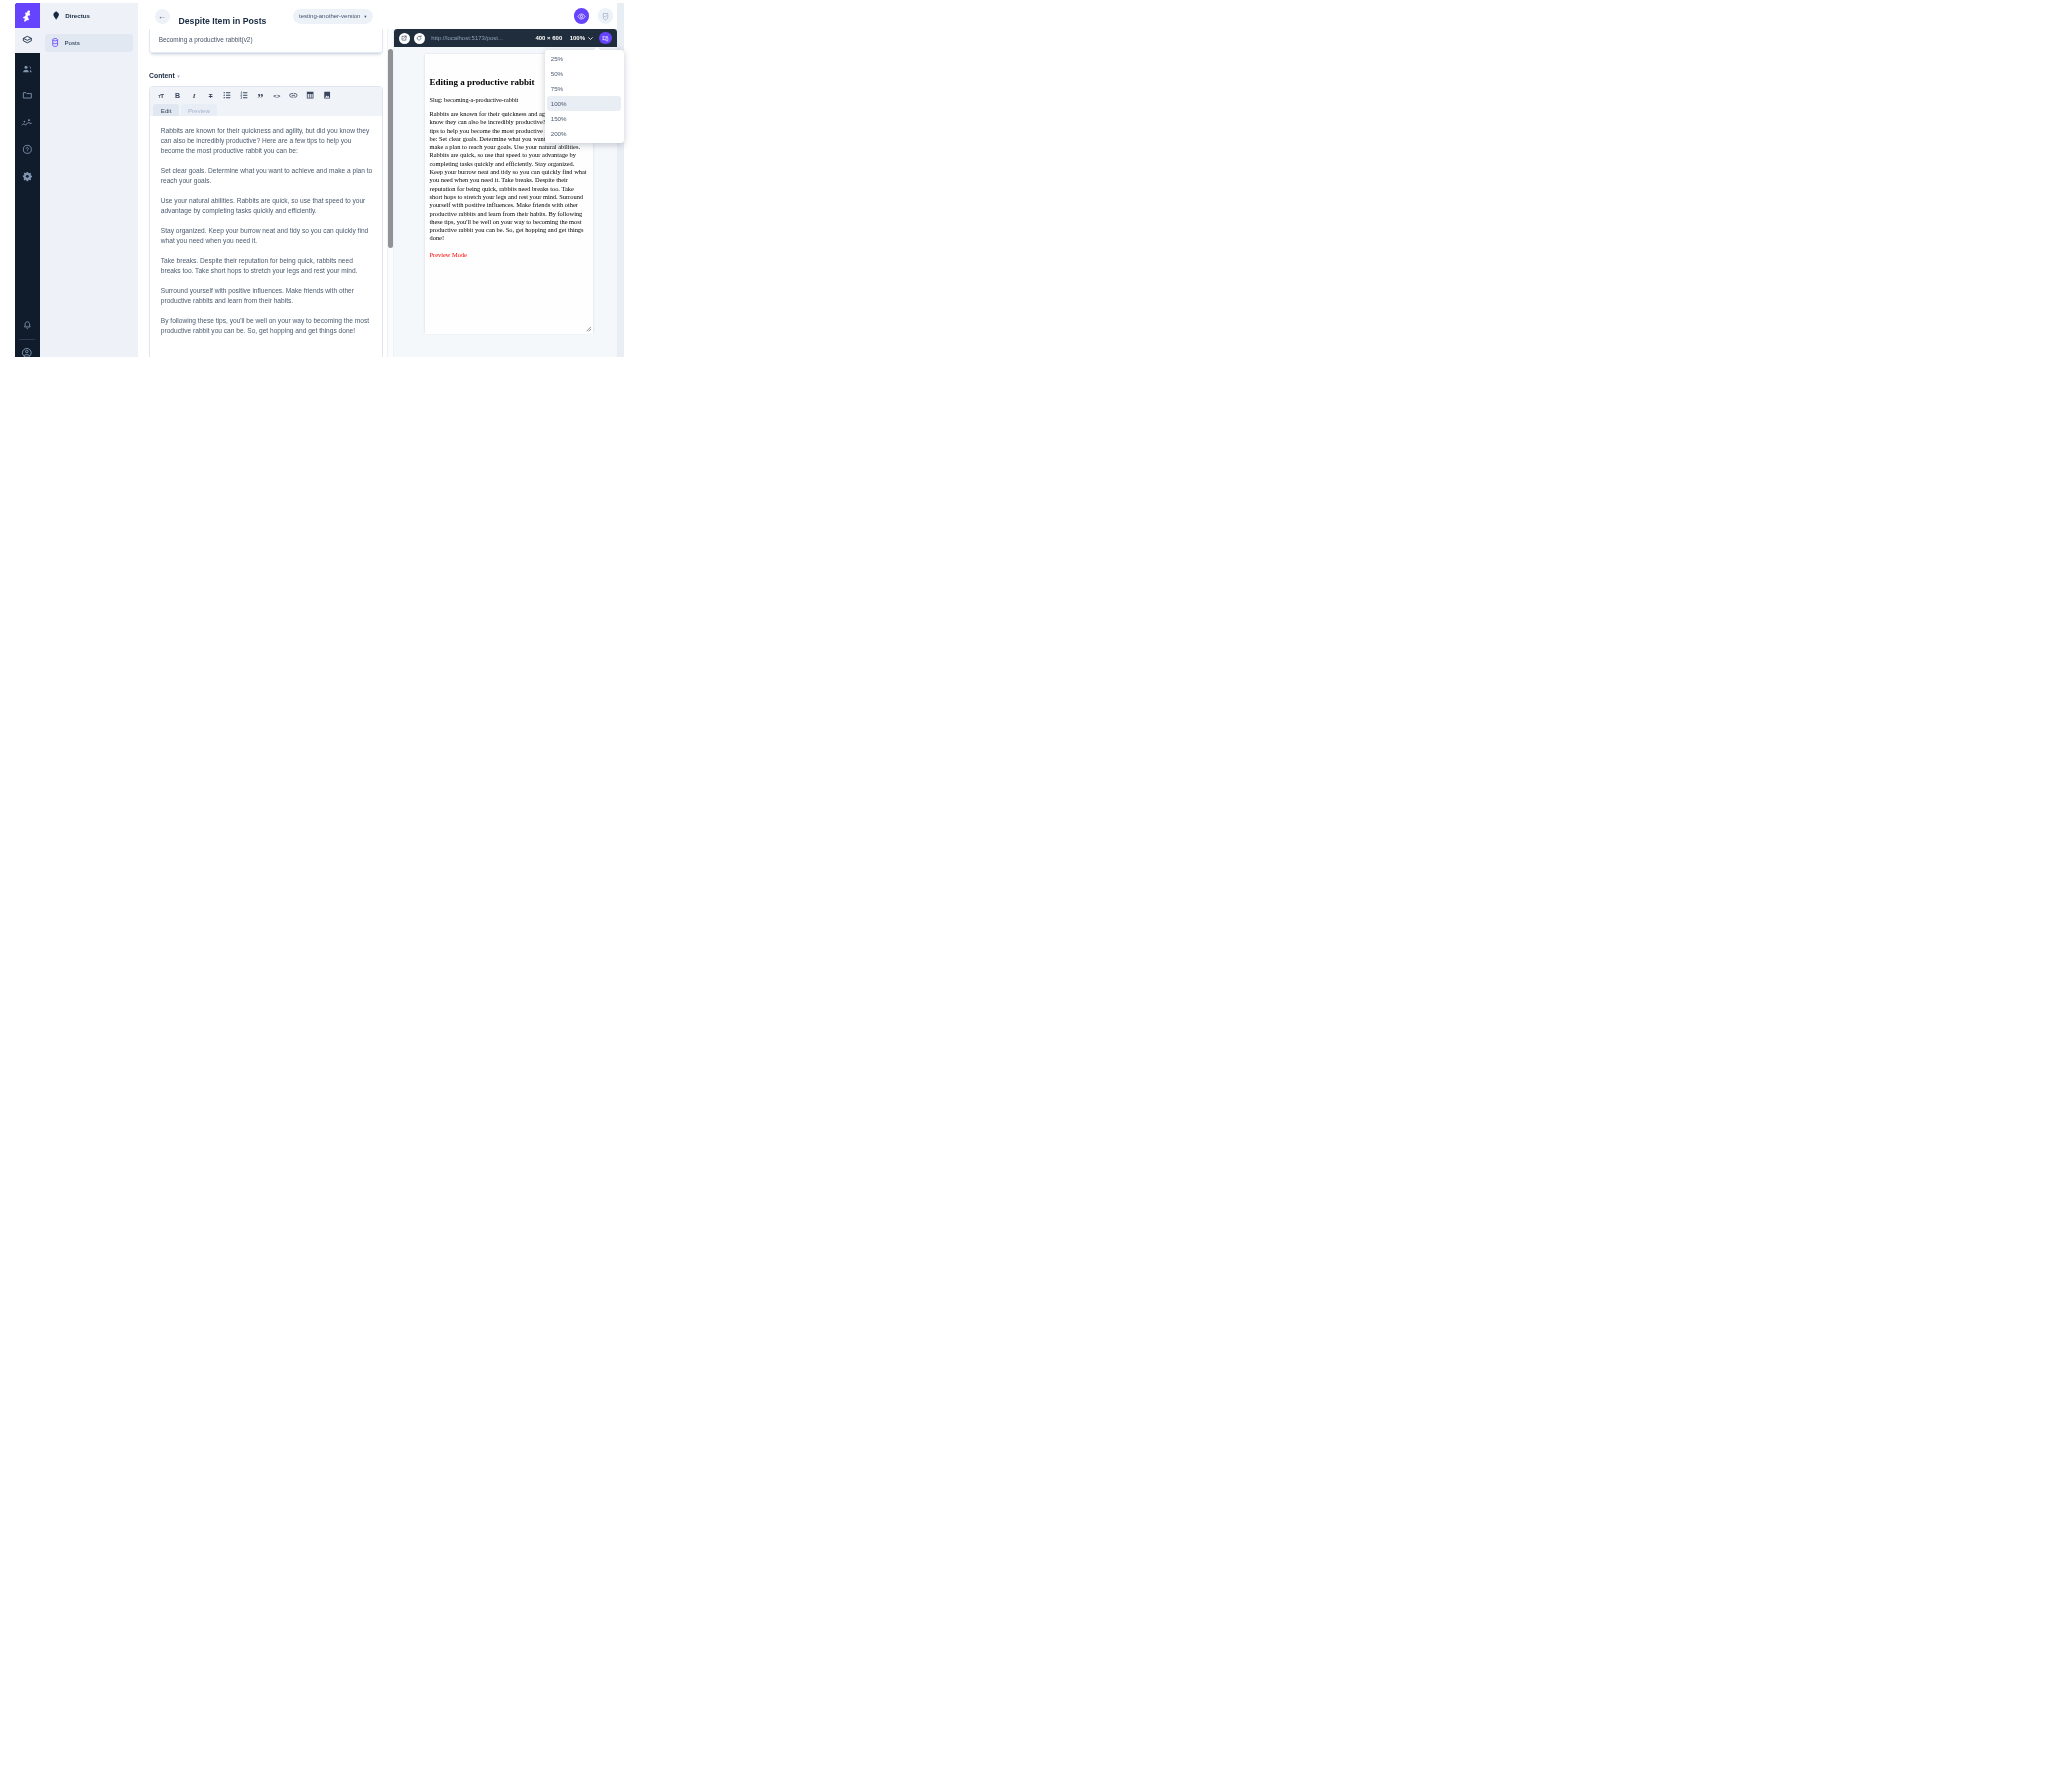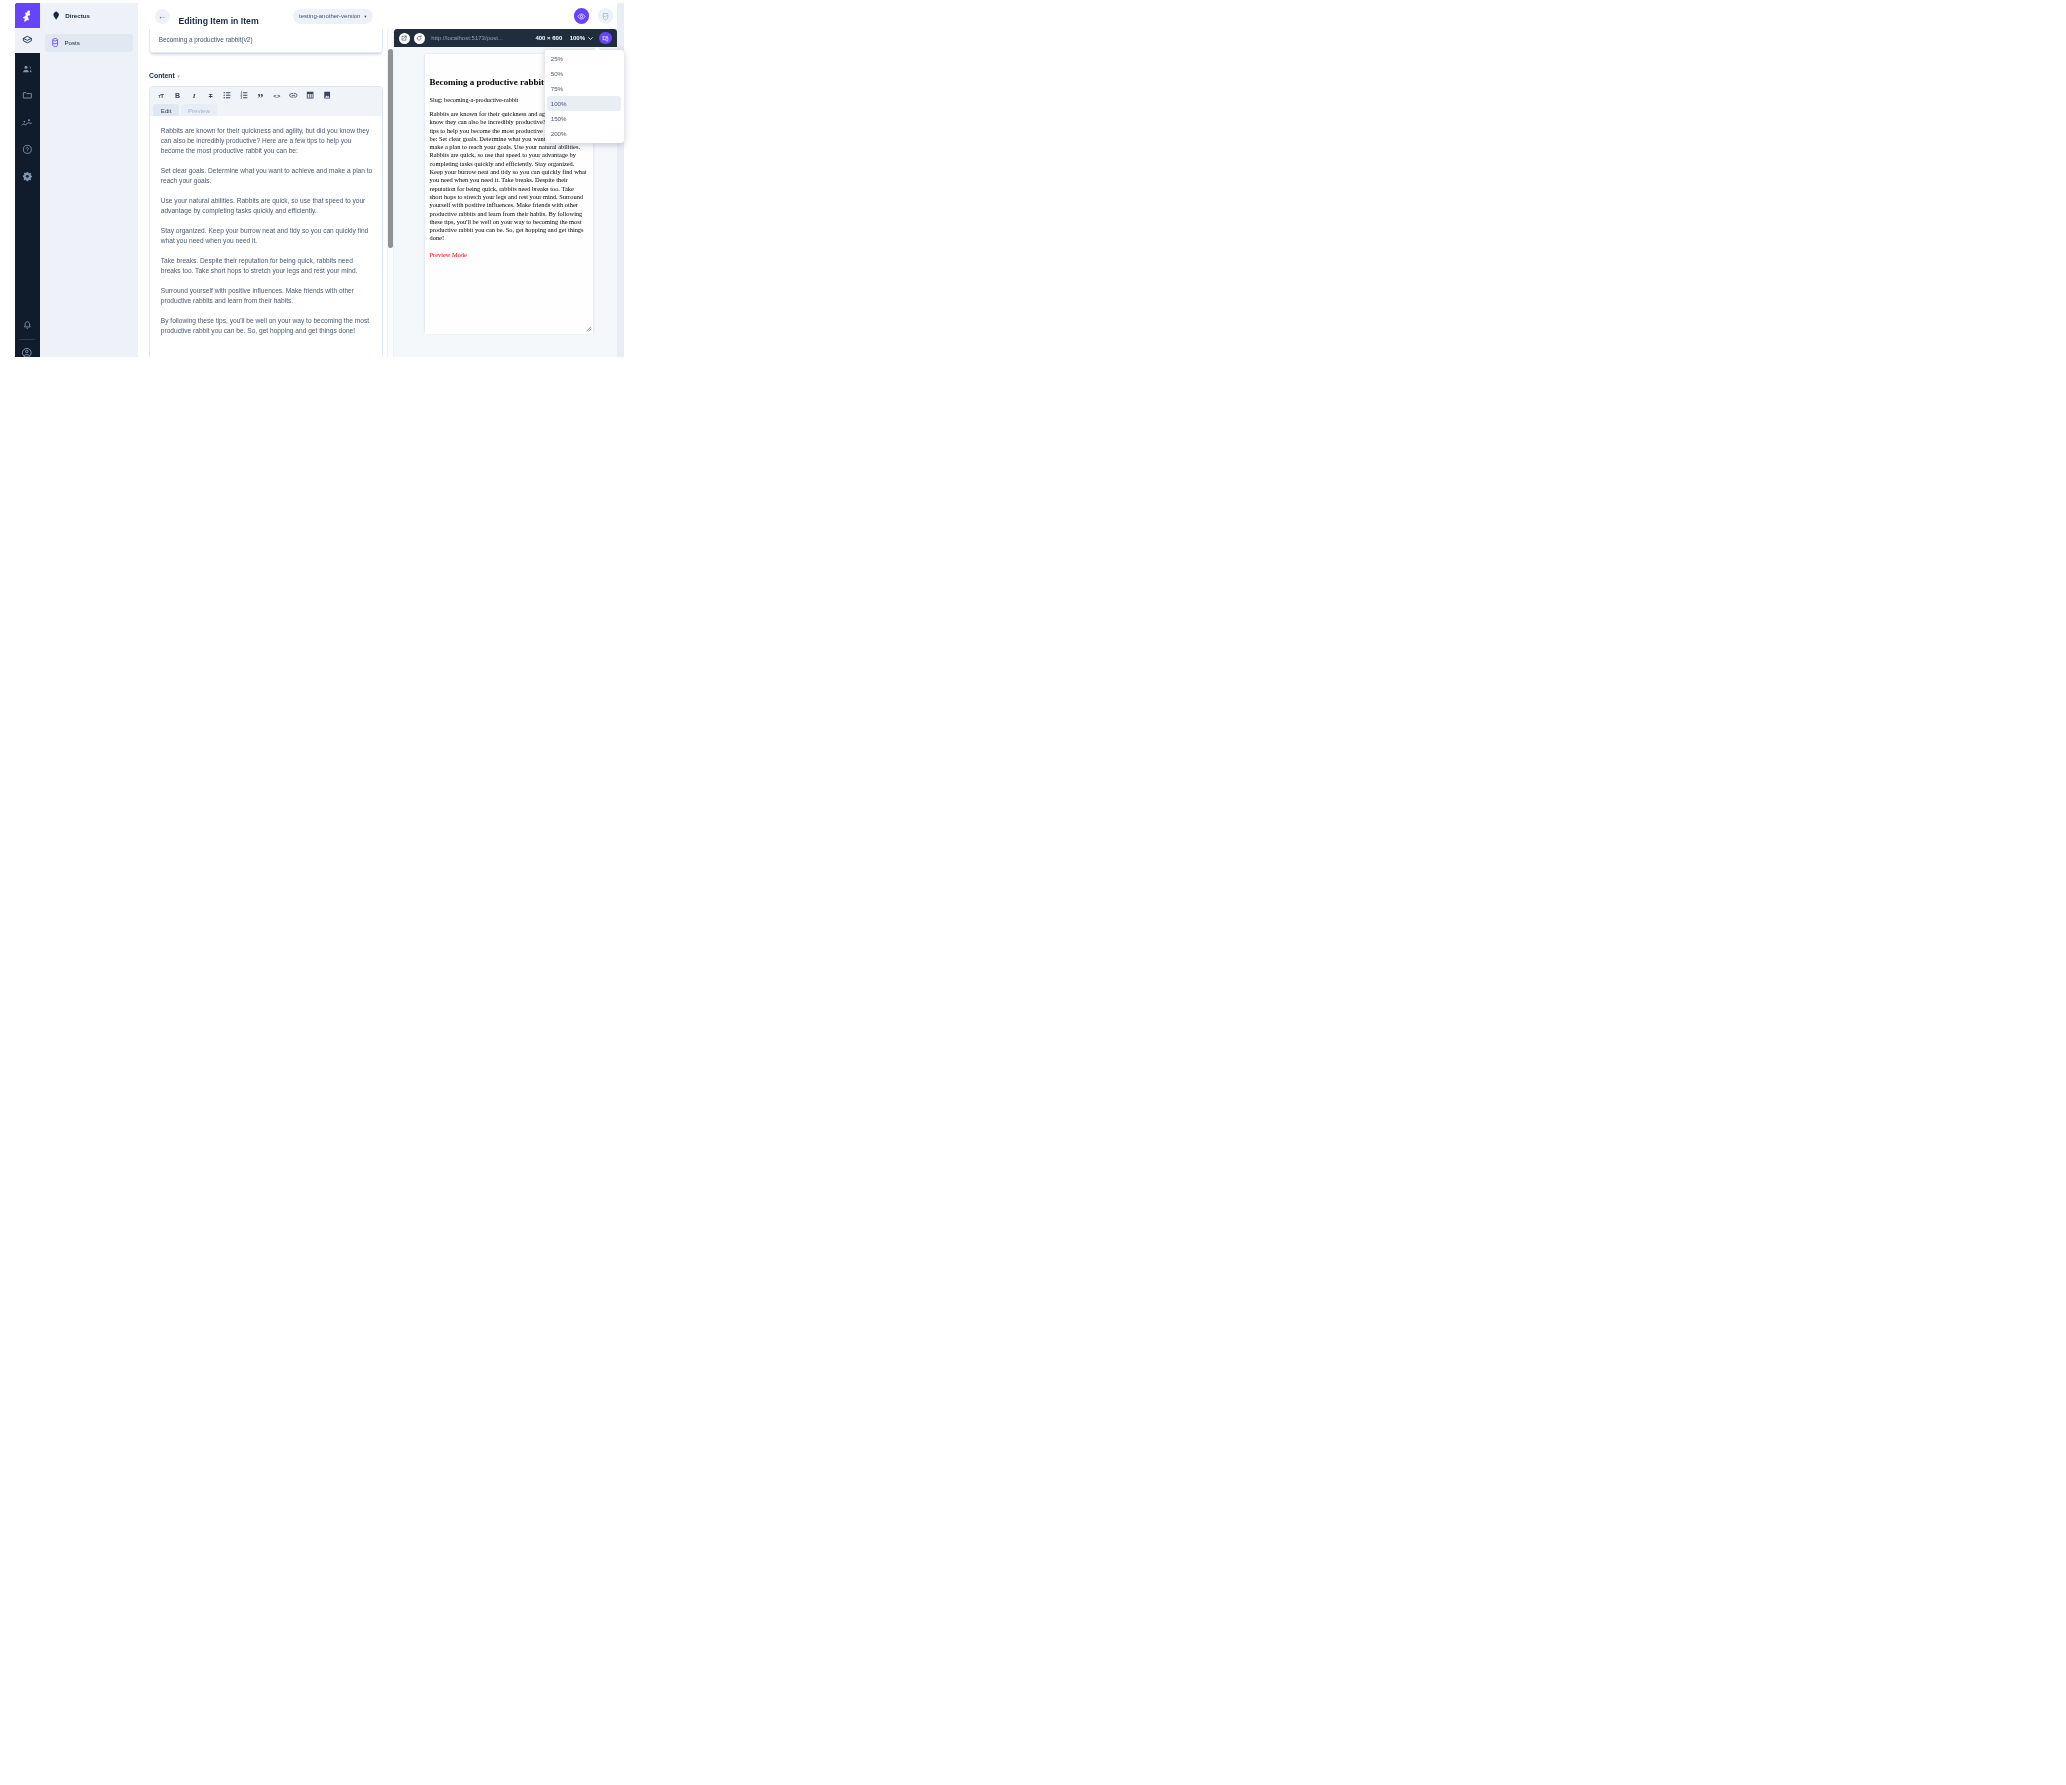--- a/index.html
+++ b/index.html
@@ -212,21 +212,21 @@
         </span>
         <span class="label">Posts</span>
       </div>
     </aside>
 
     <div class="main">
       <header class="header">
         <div class="back-btn">
           <span>←</span>
         </div>
-        <h1 class="page-title">Editing Item in Item</h1>
+        <h1 class="page-title">Despite Item in Posts</h1>
         <div class="version-pill">
           <span>testing-another-version</span>
           <span class="caret">▾</span>
         </div>
         <div class="round-btn eye-btn">
           <span>
             <svg width="9" height="9" viewBox="0 0 24 24" fill="none" stroke="#fff" stroke-width="2">
               <path d="M2.5 12 C5 7.5 8.3 5.5 12 5.5 S19 7.5 21.5 12 C19 16.5 15.7 18.5 12 18.5 S5 16.5 2.5 12 Z"></path>
               <circle cx="12" cy="12" r="3.1"></circle>
             </svg>
@@ -380,21 +380,21 @@
                 <svg width="7" height="7" viewBox="0 0 24 24" fill="none" stroke="#fff" stroke-width="2.1" stroke-linejoin="round">
                   <path d="M4 6 H19 M4 6 V16 M4 16 H11" stroke-linecap="square"></path>
                   <rect x="13.5" y="9" width="6.5" height="11" rx="1"></rect>
                 </svg>
               </span>
             </div>
           </div>
         </section>
 
         <div class="iframe-card">
-          <h2 class="pv-title">Becoming a productive rabbit</h2>
+          <h2 class="pv-title">Editing a productive rabbit</h2>
           <p class="pv-slug">Slug: becoming-a-productive-rabbit</p>
           <p class="pv-body">Rabbits are known for their quickness and agility, but did you know they can also be incredibly productive? Here are a few tips to help you become the most productive rabbit you can be: Set clear goals. Determine what you want to achieve and make a plan to reach your goals. Use your natural abilities. Rabbits are quick, so use that speed to your advantage by completing tasks quickly and efficiently. Stay organized. Keep your burrow neat and tidy so you can quickly find what you need when you need it. Take breaks. Despite their reputation for being quick, rabbits need breaks too. Take short hops to stretch your legs and rest your mind. Surround yourself with positive influences. Make friends with other productive rabbits and learn from their habits. By following these tips, you'll be well on your way to becoming the most productive rabbit you can be. So, get hopping and get things done!</p>
           <p class="pv-mode">Preview Mode</p>
         </div>
         <div class="resize-handle">
           <svg width="5.8" height="5.8" viewBox="0 0 14 14" stroke="currentColor" stroke-width="1.6" stroke-linecap="round">
             <path d="M2 12 L12 2"></path>
               <path d="M7 12.5 L12.5 7"></path>
           </svg>
         </div>

